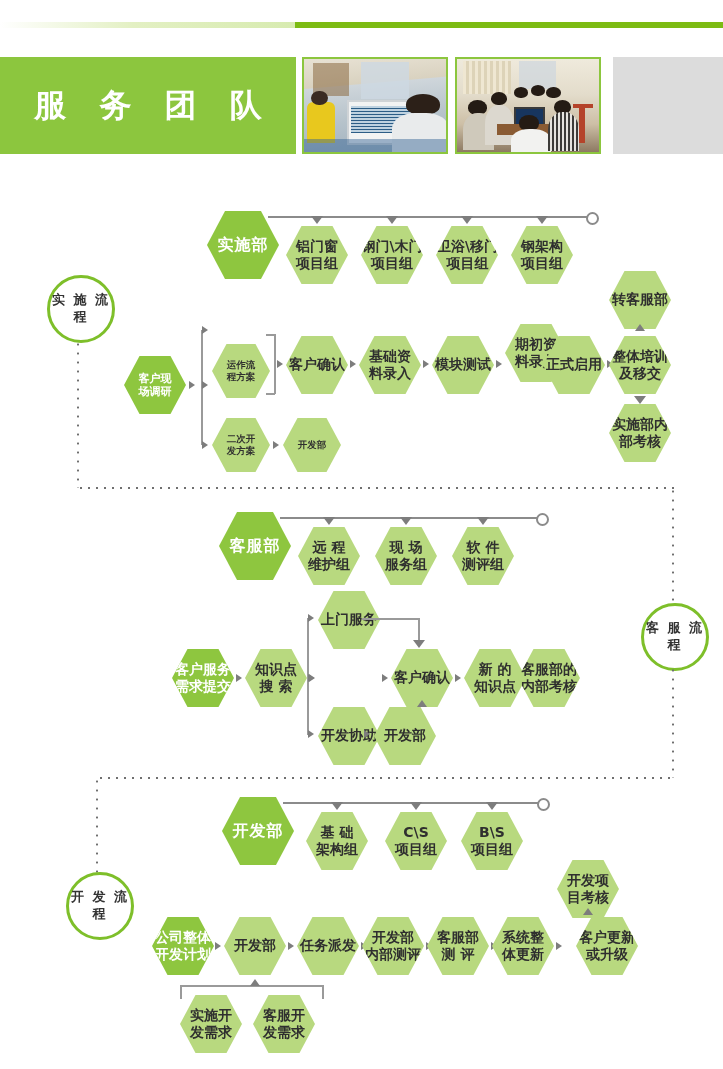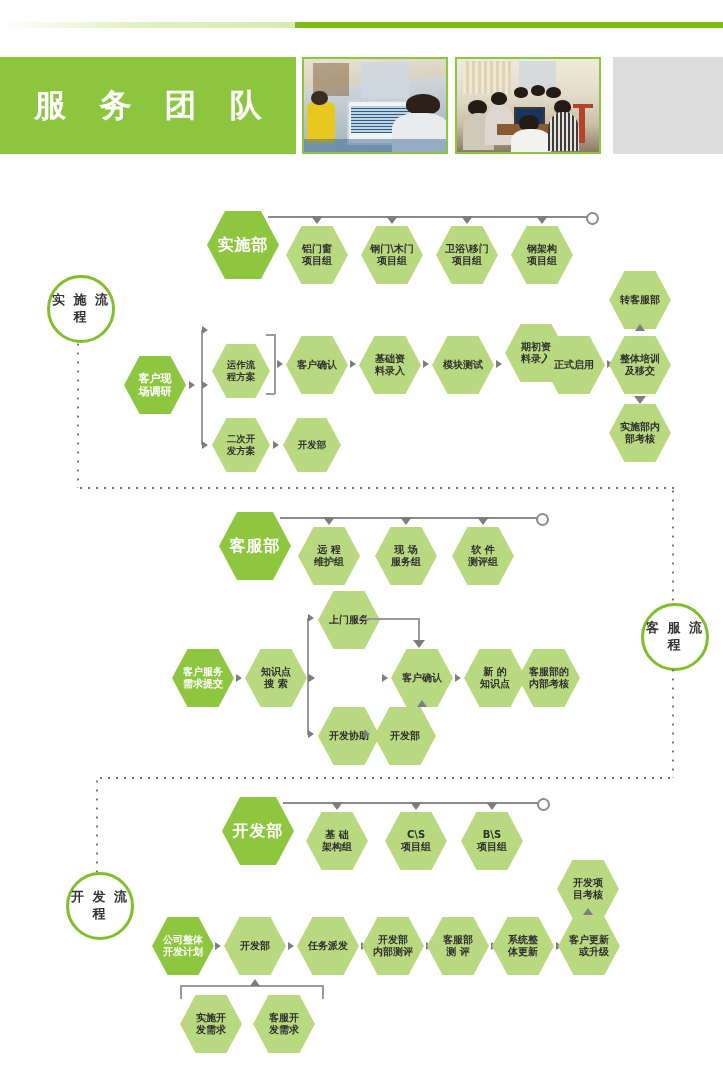--- a/index.html
+++ b/index.html
@@ -58,21 +58,21 @@
   
   .flow{position:absolute;left:0;top:0;width:723px;height:1069px;}
   .hex{position:absolute;display:flex;align-items:center;justify-content:center;
     text-align:center;line-height:1.22;
     clip-path:polygon(25% 0%,75% 0%,100% 50%,75% 100%,25% 100%,0% 50%);}
   .hex span{display:block;}
   .hex-lite{background:#b8d97f;color:#2f2f2f;}
   .hex-mid{background:#8ec63f;color:#ffffff;}
 
   .sz-main{width:72px;height:68px;font-size:16px;font-weight:bold;letter-spacing:1px;}
-  .sz-node{width:62px;height:58px;font-size:10px;font-weight:bold;}
+  .sz-node{width:62px;height:58px;font-size:14px;font-weight:bold;}
   .sz-sub{width:58px;height:54px;font-size:9.5px;font-weight:bold;}
 
   .circ{position:absolute;width:62px;height:62px;border:3px solid #7ebf2a;border-radius:50%;
     display:flex;align-items:center;justify-content:center;text-align:center;
     font-size:13px;font-weight:bold;color:#333;line-height:1.28;letter-spacing:2px;background:#fff;}
 
   .hline{position:absolute;height:2px;background:#8b8b8b;}
   .hline-thin{position:absolute;height:1.5px;background:#9a9a9a;}
   .vline-thin{position:absolute;width:1.5px;background:#9a9a9a;}
   .endcirc{position:absolute;width:9px;height:9px;border:2px solid #8b8b8b;border-radius:50%;background:#fff;}
@@ -171,21 +171,21 @@
         <span>铝门窗</span>
         <span>项目组</span>
       </div>
     </div>
     <div class="hex hex-lite sz-node" style="left:361px;top:226px;">
       <div>
         <span>钢门\木门</span>
         <span>项目组</span>
       </div>
     </div>
-    <div class="hex hex-lite sz-node" style="left:436px;top:226px;">
+    <div class="hex hex-lite sz-node" style="left:436px;top:226px;justify-content:flex-end;">
       <div>
         <span>卫浴\移门</span>
         <span>项目组</span>
       </div>
     </div>
     <div class="hex hex-lite sz-node" style="left:511px;top:226px;">
       <div>
         <span>钢架构</span>
         <span>项目组</span>
       </div>
@@ -430,21 +430,21 @@
       </div>
     </div>
     <div class="tri-right" style="left:491px;top:942px;"></div>
     <div class="hex hex-lite sz-node" style="left:492px;top:917px;">
       <div>
         <span>系统整</span>
         <span>体更新</span>
       </div>
     </div>
     <div class="tri-right" style="left:556px;top:942px;"></div>
-    <div class="hex hex-lite sz-node" style="left:558px;top:917px;text-align:right;">
+    <div class="hex hex-lite sz-node" style="left:576px;top:917px;">
       <div>
         <span>客户更新</span>
         <span>或升级</span>
       </div>
     </div>
 
     <div class="hex hex-lite sz-node" style="left:557px;top:860px;">
       <div>
         <span>开发项</span>
         <span>目考核</span>

